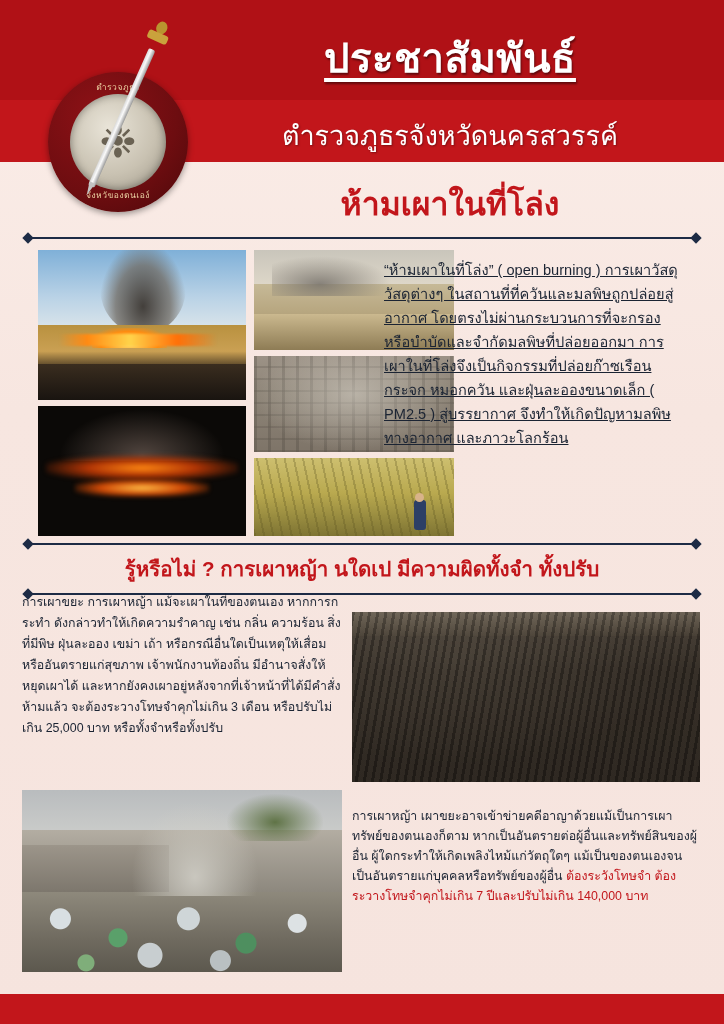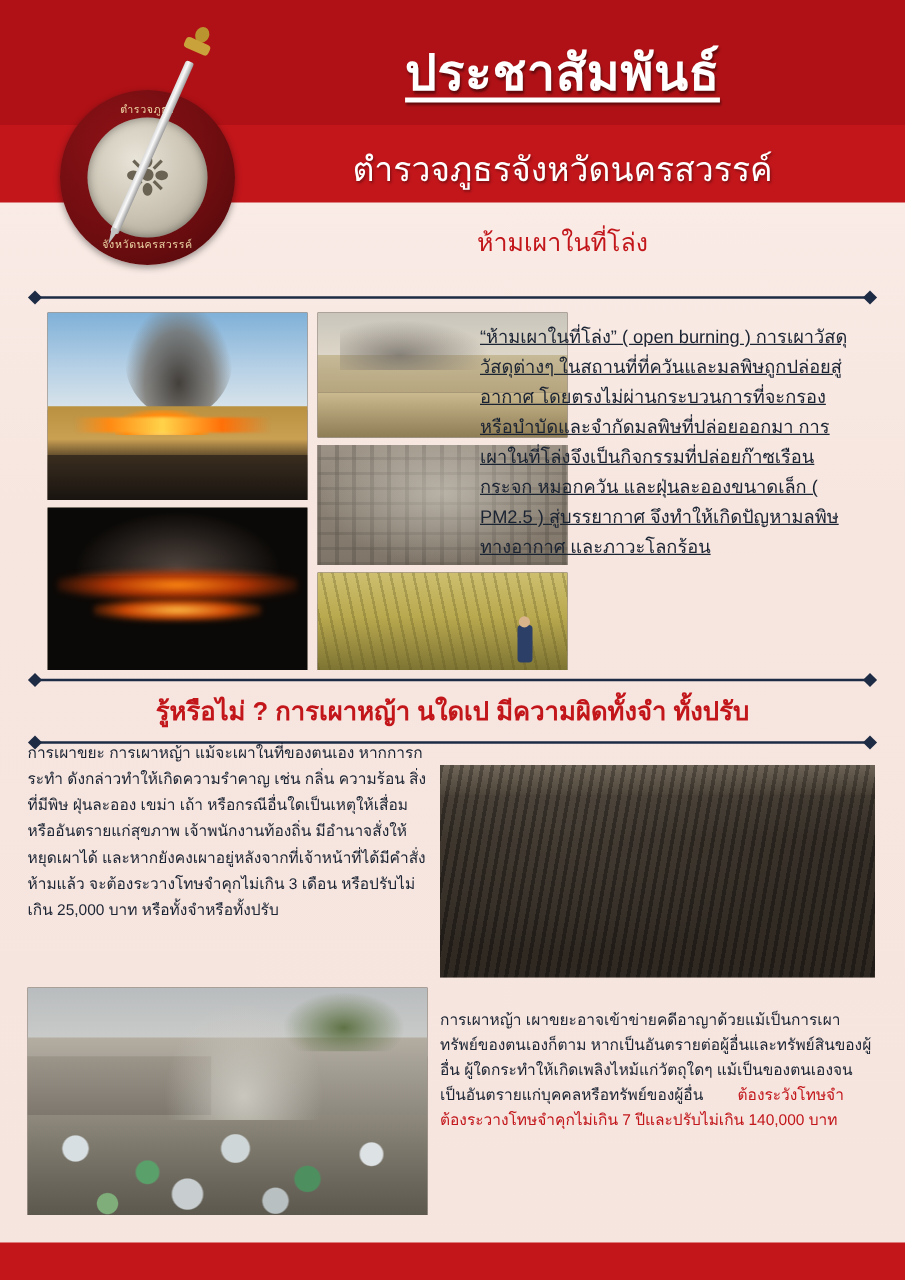--- a/index.html
+++ b/index.html
@@ -153,22 +153,22 @@
   }
 
   
   .h1-banner {
     position: absolute;
     top: 178px;
     left: 200px;
     width: 500px;
     text-align: center;
     color: #c2161b;
-    font-size: 20px;
-    font-weight: normal;
+    font-size: 32px;
+    font-weight: bold;
   }
   .divider {
     position: absolute;
     left: 24px;
     width: 676px;
     height: 8px;
   }
   .divider .line {
     position: absolute;
     top: 3px; left: 0;
@@ -325,21 +325,21 @@
 
   .para3 {
     position: absolute;
     left: 352px;
     top: 806px;
     width: 348px;
     color: #1b2433;
     font-size: 12.4px;
     line-height: 20px;
   }
-  .para3 .warn { color: #c2161b; margin-left: 24px; }
+  .para3 .warn { color: #c2161b; }
 
   .footer-band {
     position: absolute;
     bottom: 0; left: 0;
     width: 724px;
     height: 30px;
     background: #c2161b;
   }
 </style>
 </head>
@@ -352,21 +352,21 @@
 
   <div class="title-main">ประชาสัมพันธ์</div>
   <div class="title-sub">ตำรวจภูธรจังหวัดนครสวรรค์</div>
 
   <div class="emblem-wrap">
     <div class="emblem-circle"></div>
     <div class="emblem-inner"></div>
     <div class="emblem-glyph">❉</div>
     <div class="emblem-text">
       <span class="top">ตำรวจภูธร</span>
-      <span class="bot">จังหวัดนครสวรรค์</span>
+      <span class="bot">จังหวัของตนเอง์</span>
     </div>
     <div class="emblem-sword">
       <div class="sword-pommel"></div>
       <div class="sword-hilt"></div>
       <div class="sword-blade"></div>
       <div class="sword-tip"></div>
     </div>
   </div>
 
   <div class="h1-banner">ห้ามเผาในที่โล่ง</div>

